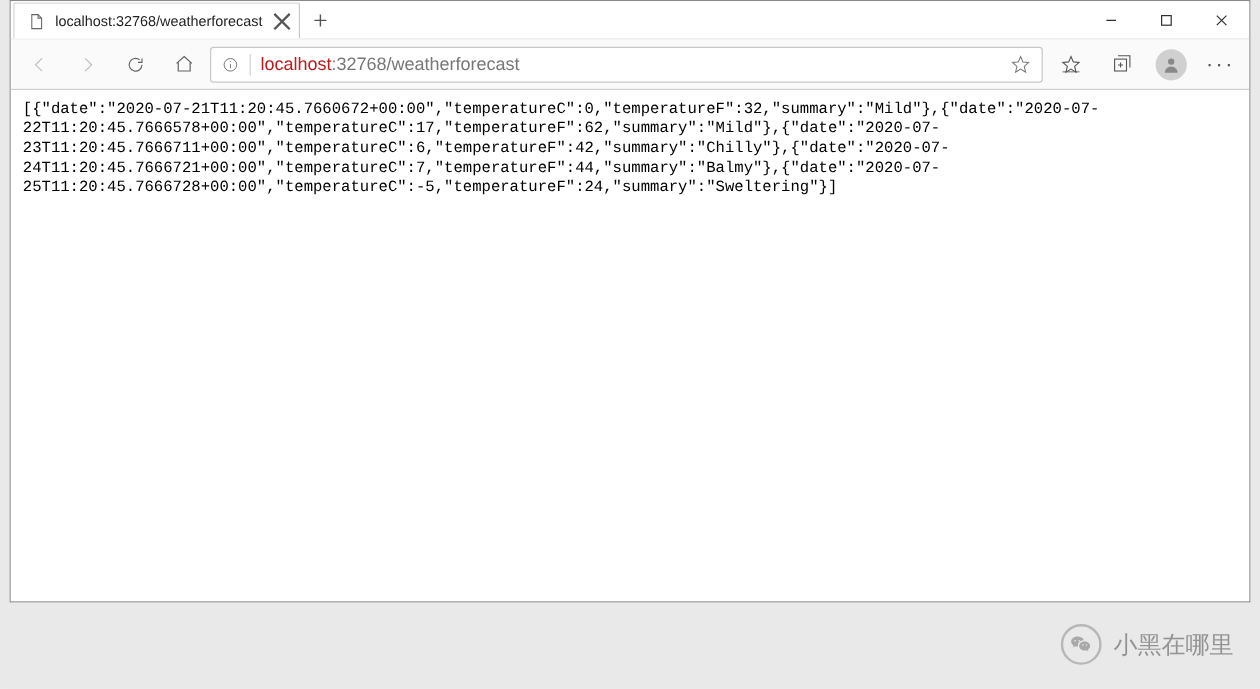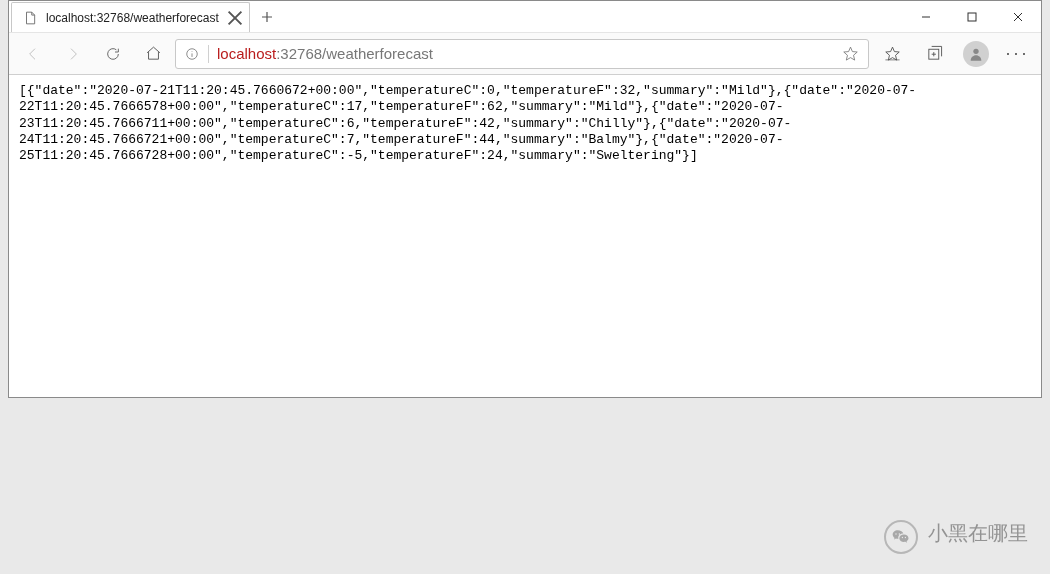--- a/index.html
+++ b/index.html
@@ -7,21 +7,21 @@
     margin: 0; padding: 0;
     width: 1050px; height: 574px;
     font-family: "Segoe UI", Arial, sans-serif;
     background: #e9e9e9;
     overflow: hidden;
     position: relative;
   }
   .window {
     position: absolute;
     left: 8px; top: 0;
-    width: 1034px; height: 398px;
+    width: 1034px; height: 502px;
     background: #ffffff;
     border: 1px solid #8a8a8a;
     display: flex;
     flex-direction: column;
   }
   
   .titlebar {
     height: 32px;
     background: #ffffff;
     display: flex;
@@ -149,21 +149,21 @@
     line-height:1.25;
     color:#000;
     white-space: normal;
     word-break: break-word;
     overflow:hidden;
   }
   
   .watermark {
     position:absolute;
     right: 22px; bottom: 20px;
-    display:flex; gap:10px;
+    display:flex; align-items:center; gap:10px;
     color: rgba(110,110,110,0.7);
     font-family: "Microsoft YaHei","Segoe UI",sans-serif;
     font-size:20px;
     pointer-events:none;
   }
   .watermark .wm-icon {
     width:34px;height:34px;border-radius:50%;
     border:2px solid rgba(150,150,150,0.6);
     display:flex;align-items:center;justify-content:center;
   }

